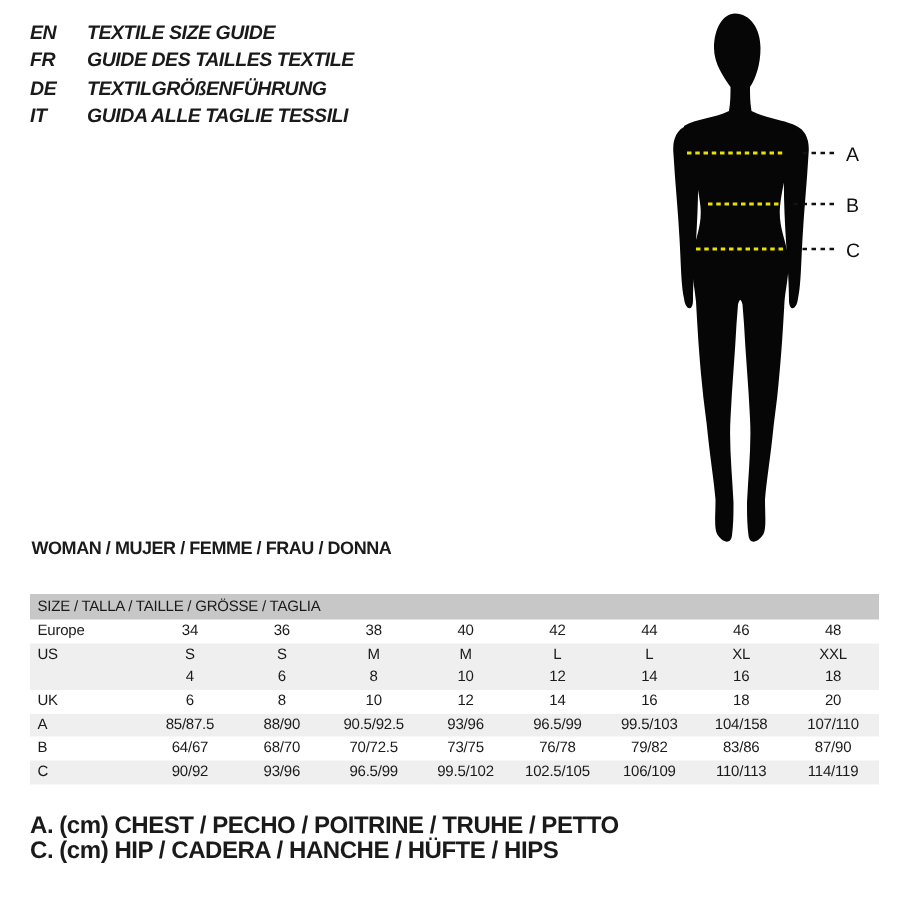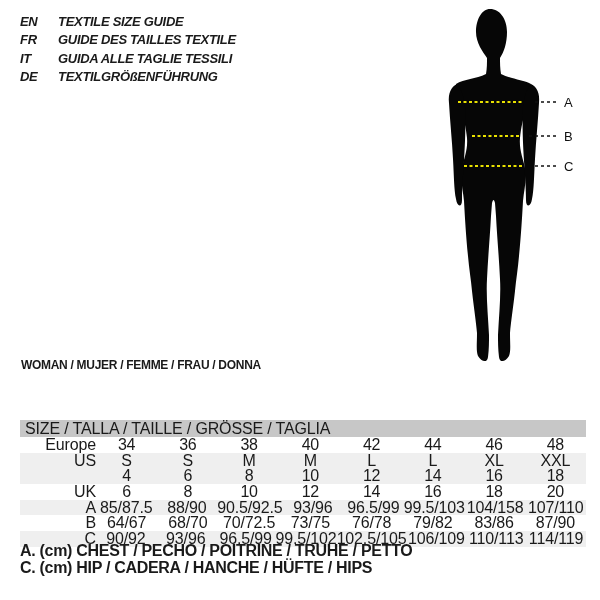--- a/index.html
+++ b/index.html
@@ -28,33 +28,33 @@
 
   
   .section-title{
     position:absolute;left:21px;top:358px;
     font-size:12px;font-weight:bold;letter-spacing:-0.3px;white-space:nowrap;
   }
 
   
   .size-table{
     position:absolute;left:20px;top:396px;width:566px;
-    font-size:16px;letter-spacing:-0.15px;margin-top:24px;
+    font-size:10px;letter-spacing:-0.15px;
   }
   .t-header{
     background:var(--header-bg,#c7c7c7);
     height:17px;line-height:17px;padding-left:5px;
     text-align:left;white-space:nowrap;
   }
   .t-row{
     display:grid;grid-template-columns:76px repeat(8,1fr);
     height:15.7px;line-height:15.7px;
   }
   .t-row.striped{background:var(--stripe-bg,#efefef)}
-  .t-label{padding-left:5px;text-align:right}
+  .t-label{padding-left:5px;text-align:left}
   .t-cell{text-align:center}
 
   
   .legend{
     position:absolute;left:20px;top:543px;
     font-size:16px;font-weight:bold;line-height:16.8px;
     letter-spacing:-0.3px;white-space:nowrap;
   }
 </style>
 </head>
@@ -65,26 +65,26 @@
   <div class="lang-list">
     <div class="lang-row">
       <span class="lang-code">EN</span>
       <span class="lang-text">TEXTILE SIZE GUIDE</span>
     </div>
     <div class="lang-row">
       <span class="lang-code">FR</span>
       <span class="lang-text">GUIDE DES TAILLES TEXTILE</span>
     </div>
     <div class="lang-row">
+      <span class="lang-code">DE</span>
+      <span class="lang-text">TEXTILGRÖßENFÜHRUNG</span>
+    </div>
+    <div class="lang-row">
       <span class="lang-code">IT</span>
       <span class="lang-text">GUIDA ALLE TAGLIE TESSILI</span>
-    </div>
-    <div class="lang-row">
-      <span class="lang-code">DE</span>
-      <span class="lang-text">TEXTILGRÖßENFÜHRUNG</span>
     </div>
   </div>
 
   <svg class="figure-svg" viewBox="0 0 160 372" aria-hidden="true">
 
     <path style="fill:var(--ink,#060606)" d="
       M60,9 C70,9 77,19 77,32 C77,43 74,52 70,58 C70,63 70,68 71,74
       C81,79 93,80 101,84 C100,95 98,100 97,105 C93,119 91,128 90,138
       C89,150 93,158 95,168 C97,180 94,190 93,201 C92,219 91,236 89,256
       C88,268 86,280 85,291 C83,309 81,321 80,333 C80,344 81,351 79,356

